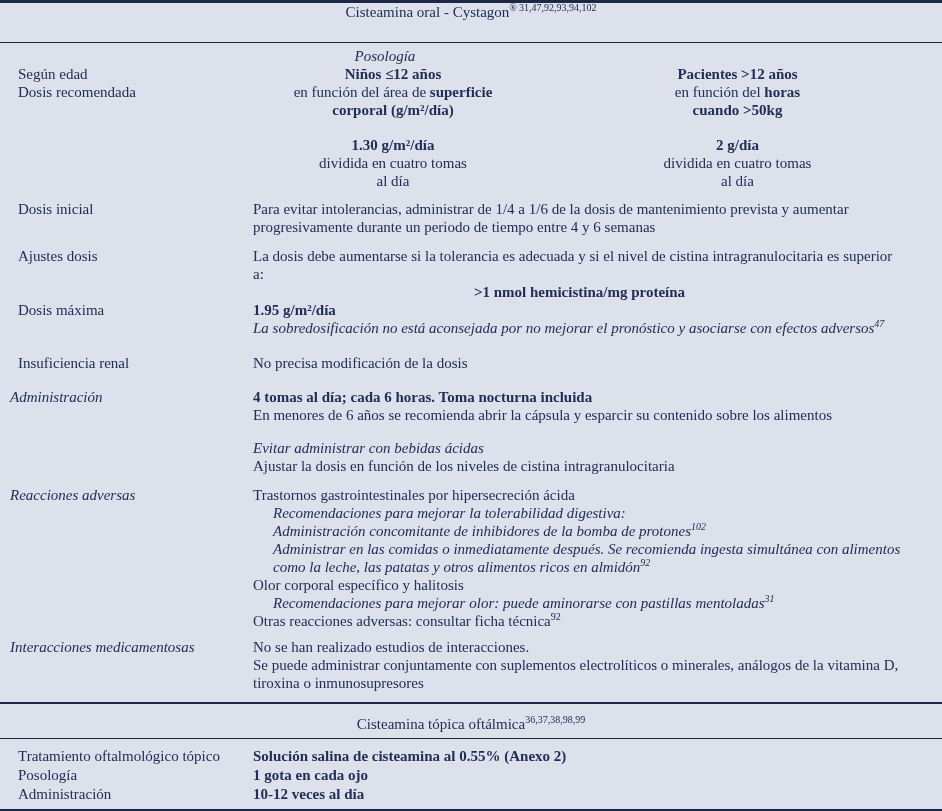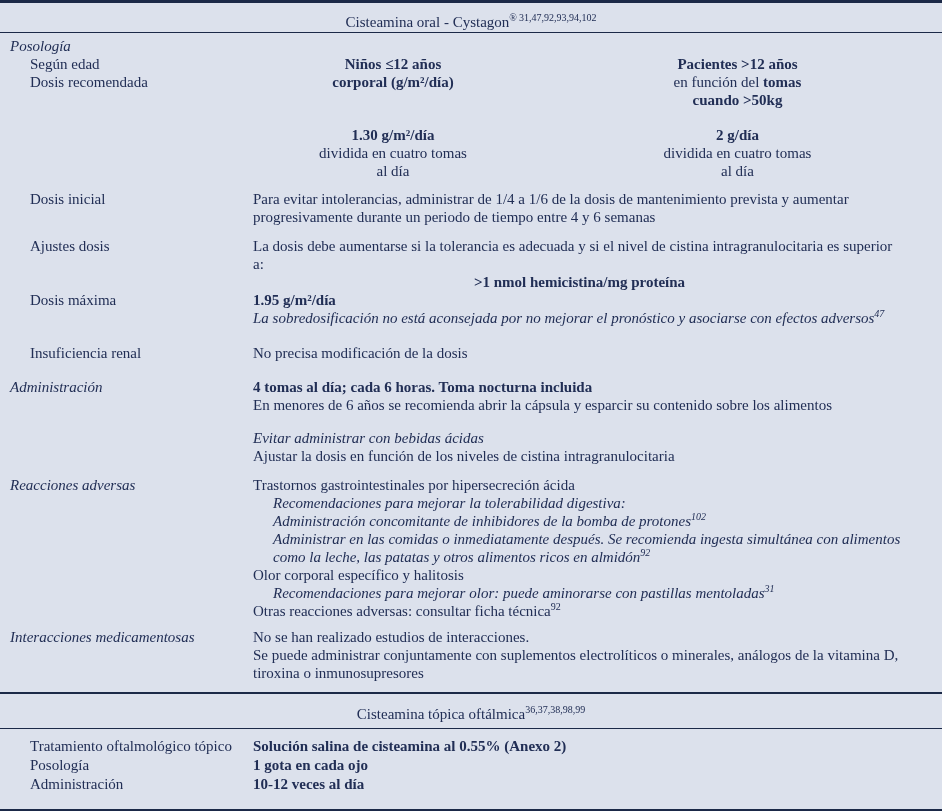--- a/index.html
+++ b/index.html
@@ -12,33 +12,32 @@
   .sheet{
     width:942px;height:811px;box-sizing:border-box;
     border-top:3px solid #1b2947;
     border-bottom:2px solid #1b2947;
     background:#dce1ec;
     overflow:hidden;
     font-size:15px;line-height:18px;
   }
   .band{
     text-align:center;
-    height:30px;box-sizing:border-box;
-    padding-top:10px;
+    height:40px;box-sizing:border-box;
     border-bottom:1px solid #1b2947;
   }
   .band.mid{
     border-top:2px solid #1b2947;
     height:37px;padding-top:11px;
     margin-top:10px;
   }
   sup{font-size:10px;line-height:0;vertical-align:super;}
   .refs{margin-left:2px;}
-  .row{display:flex;align-items:flex-start;}
-  .lbl{flex:0 0 253px;box-sizing:border-box;padding-left:30px;}
+  .row{display:flex;align-items:flex-start;justify-content:center;}
+  .lbl{flex:0 0 253px;box-sizing:border-box;padding-left:18px;}
   .lbl.section{padding-left:10px;font-style:italic;}
   .lbl.plain{}
   .content{flex:1 1 auto;min-width:0;}
   .para{padding-right:36px;}
   .cols{display:flex;}
   .c1{flex:0 0 280px;text-align:center;}
   .c2{flex:1 1 auto;text-align:center;}
   .b{font-weight:bold;}
   .i{font-style:italic;}
   .indent{padding-left:20px;}
@@ -68,24 +67,25 @@
     <div class="content cols">
       <div class="c1 b">Niños ≤12 años</div>
       <div class="c2 b">Pacientes &gt;12 años</div>
     </div>
   </div>
 
   <div class="row">
     <div class="lbl">Dosis recomendada</div>
     <div class="content cols">
       <div class="c1">
+        <div><span>en función del área de </span><span class="b">superficie</span></div>
         <div class="b">corporal (g/m²/día)</div>
       </div>
       <div class="c2">
-        <div><span>en función del </span><span class="b">tomas</span></div>
+        <div><span>en función del </span><span class="b">horas</span></div>
         <div class="b">cuando &gt;50kg</div>
       </div>
     </div>
   </div>
 
   <div class="row mt17">
     <div class="lbl"></div>
     <div class="content cols">
       <div class="c1">
         <div class="b">1.30 g/m²/día</div>

